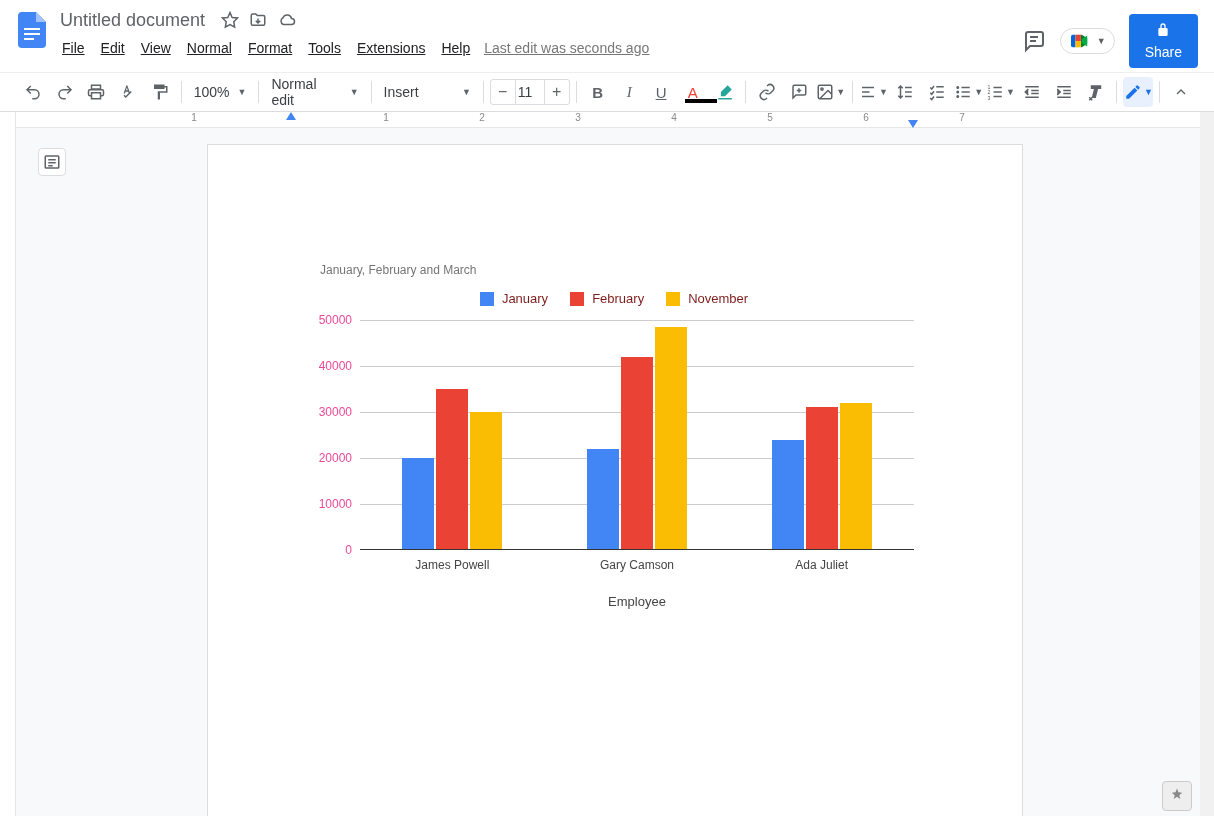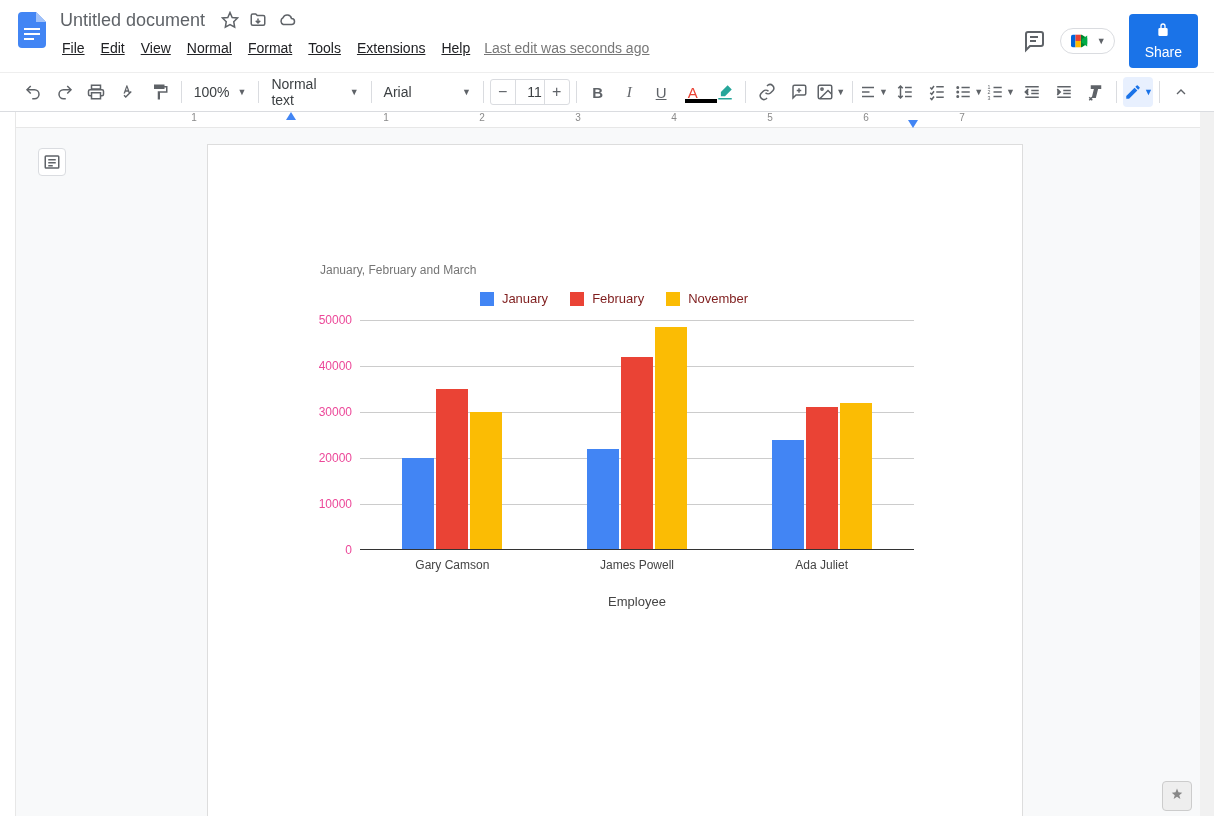--- a/index.html
+++ b/index.html
@@ -20,21 +20,21 @@
   .meet-btn { display:flex; align-items:center; background:#fff; border:1px solid #dadce0; border-radius:20px; padding:3px 8px; gap:4px;}
   .share-btn { background:#1a73e8; color:#fff; font-weight:500; font-size:14px; border-radius:4px; padding:8px 16px; display:flex; align-items:center; gap:6px;flex-direction:column;}
   
   .toolbar { display:flex; align-items:center; border-top:1px solid #eee; border-bottom:1px solid #dadce0; height:40px; padding:0 18px; gap:2px; margin-top:4px;}
   .tbtn { width:30px; height:30px; display:flex; align-items:center; justify-content:center; color:#5f6368; border-radius:4px;}
   .tbtn.active { background:#e8f0fe; color:#1a73e8;}
   .tsep { width:1px; height:22px; background:#dadce0; margin:0 4px;}
   .tsel { display:flex; align-items:center; color:#3c4043; font-size:14px; padding:0 6px; gap:6px;}
   .fontsize { display:flex; align-items:center; border:1px solid #dadce0; border-radius:3px; height:26px;}
   .fontsize button { width:24px; height:24px; background:none; border:none; color:#5f6368; font-size:16px; line-height:1; }
-  .fontsize input { width:30px; height:24px; border:none; border-left:1px solid #dadce0; border-right:1px solid #dadce0; text-align:right; font-size:14px; color:#3c4043;}
+  .fontsize input { width:30px; height:24px; border:none; border-left:1px solid #dadce0; border-right:1px solid #dadce0; text-align:left; font-size:14px; color:#3c4043;}
   .textcolor { position:relative; width:30px; display:flex; align-items:center; justify-content:center;}
   .textcolor .bar { position:absolute; bottom:4px; left:6px; right:6px; height:4px; background:#000;}
   .dropdown-caret { font-size:9px; color:#5f6368; margin-left:2px;}
   
   .workspace { display:flex; height:712px; background:#f8f9fa; border-bottom:1px solid #dadce0;}
   .v-ruler { width:16px; background:#fff; border-right:1px solid #e7e7e7; position:relative;}
   .main { flex:1; display:flex; flex-direction:column; overflow:hidden; position:relative;}
   .h-ruler { height:16px; background:#fff; border-bottom:1px solid #e7e7e7; position:relative; font-size:10px; color:#8a8a8a;}
   .page-container { flex:1; overflow:auto; background:#f8f9fa; position:relative;}
   .page { width:816px; min-height:1056px; background:#fff; margin:16px auto 30px auto; border:1px solid #ddd; position:relative;}
@@ -167,26 +167,26 @@
         <path d="M18 4V2H4v6h14V6h2v5H9v11h3V13h10V4z"></path>
       </svg>
     </div>
   <div class="tsep"></div>
   <div class="tsel">
       <span>100%</span>
       <span class="dropdown-caret">▼</span>
     </div>
   <div class="tsep"></div>
   <div class="tsel" style="width:100px;justify-content:space-between">
-      <span>Normal text</span>
+      <span>Normal edit</span>
       <span class="dropdown-caret">▼</span>
     </div>
   <div class="tsep"></div>
   <div class="tsel" style="width:100px;justify-content:space-between">
-      <span>Arial</span>
+      <span>Insert</span>
       <span class="dropdown-caret">▼</span>
     </div>
   <div class="tsep"></div>
   <div class="fontsize">
     <button>−</button>
     <input value="11" style="">
     <button>+</button>
   </div>
   <div class="tsep"></div>
   <div class="tbtn">
@@ -385,22 +385,22 @@
               </div>
              <div class="axis-zero"></div>
           <div class="ylab" style="bottom: 0%;">0</div>
               <div class="ylab" style="bottom: 20%;">10000</div>
               <div class="ylab" style="bottom: 40%;">20000</div>
               <div class="ylab" style="bottom: 60%;">30000</div>
               <div class="ylab" style="bottom: 80%;">40000</div>
               <div class="ylab" style="bottom: 100%;">50000</div>
             </div>
           <div class="xlabels" id="chart-xlabels">
+              <div class="xlab">James Powell</div>
               <div class="xlab">Gary Camson</div>
-              <div class="xlab">James Powell</div>
               <div class="xlab">Ada Juliet</div>
             </div>
           <div class="xaxis-title">Employee</div>
         </div>
       </div>
 
       <div class="explore-btn">
           <svg width="18" height="18" viewBox="0 0 24 24" fill="#888">
             <path d="M12 2l2 5 5 .5-4 3.5 1.5 5L12 13l-4.5 3L9 11 5 7.5 10 7z"></path>
           </svg>

